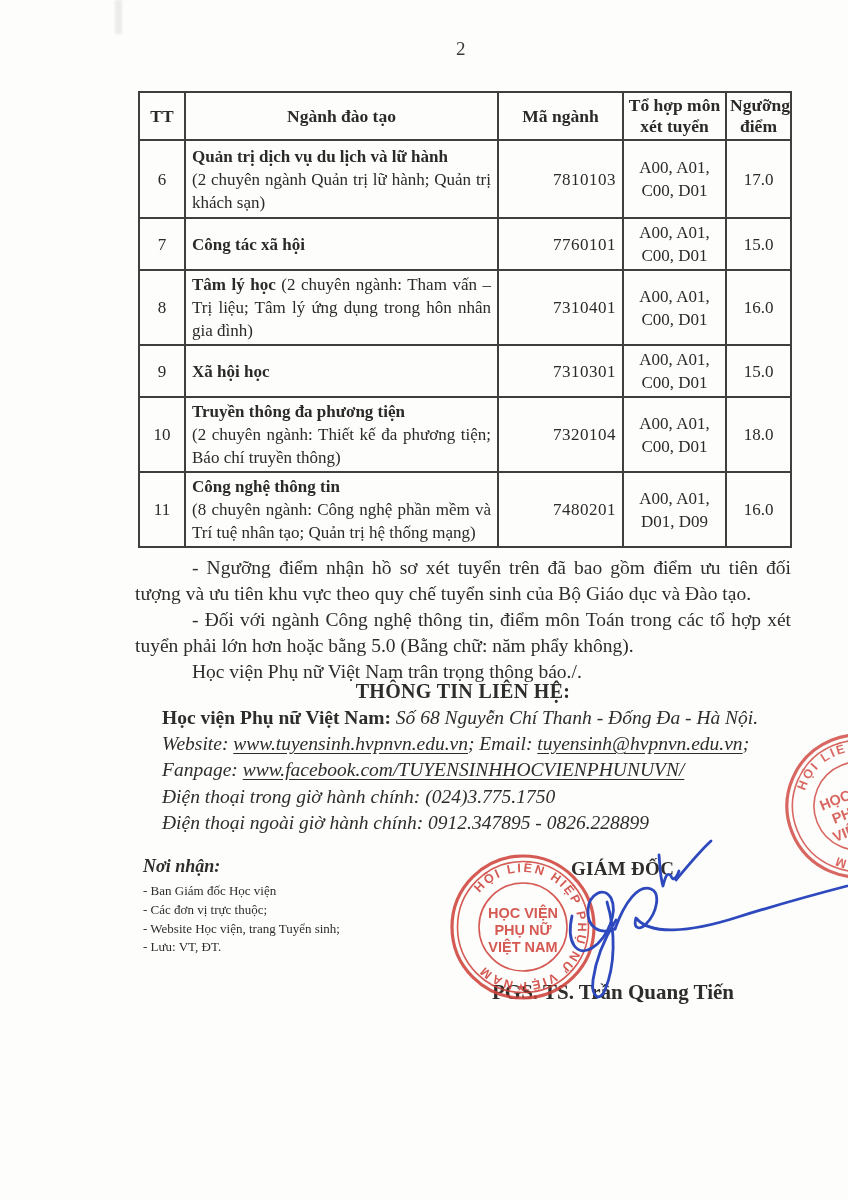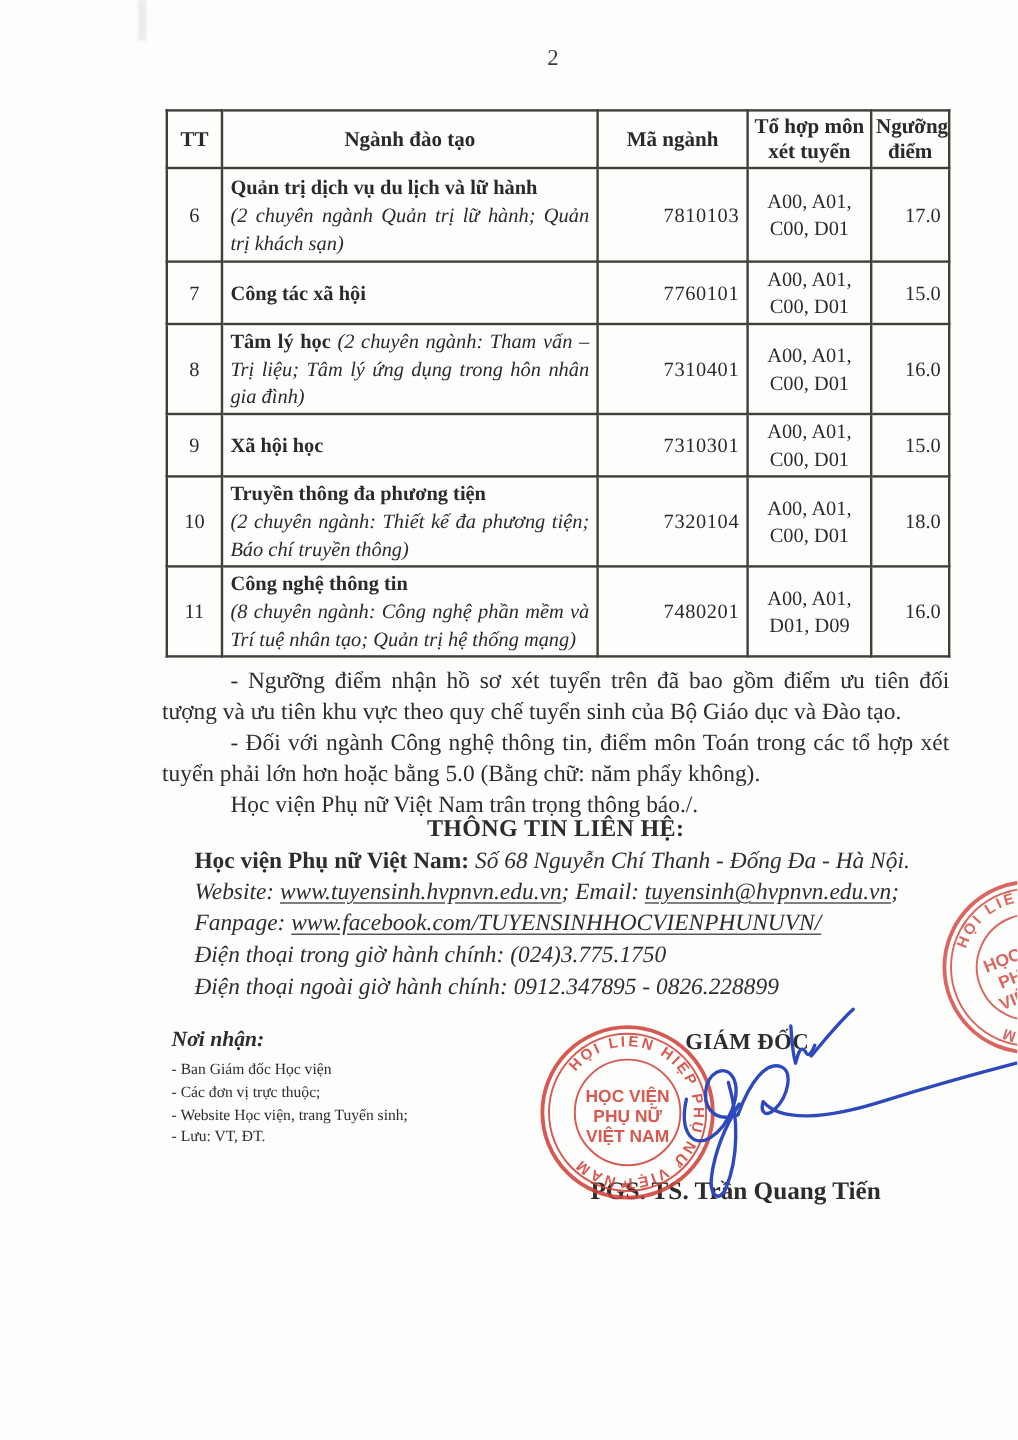--- a/index.html
+++ b/index.html
@@ -30,24 +30,24 @@
   tbody tr:nth-child(1){height:78px;}
   tbody tr:nth-child(2){height:50px;}
   tbody tr:nth-child(3){height:73px;}
   tbody tr:nth-child(4){height:48px;}
   tbody tr:nth-child(5){height:75px;}
   tbody tr:nth-child(6){height:72px;}
   .c-tt{text-align:center;font-size:18px;}
   .c-name{text-align:justify;padding:3px 9px;}
   .mn{font-weight:bold;display:block;}
   .mn.inl{display:inline;}
-  .ms{font-style:italic;}
+  .ms{}
   .c-code{text-align:right;font-size:18px;letter-spacing:.5px;}
   .c-combo{text-align:center;font-size:17.5px;line-height:22px;padding:2px 8px;}
-  .c-score{text-align:right;font-size:18px;}
+  .c-score{text-align:center;font-size:18px;}
 
   
   .notes{position:absolute;left:135px;top:555px;width:656px;}
   .notes p{margin:0;font-size:19.5px;line-height:26px;text-align:justify;text-indent:57px;}
 
   
   .contact-heading{position:absolute;left:135px;top:680px;width:656px;text-align:center;
     font-weight:bold;font-size:20px;letter-spacing:.3px;}
   .contact{position:absolute;left:162px;top:705px;width:612px;font-size:19.5px;line-height:26.2px;font-style:italic;}
   .contact .org-label{font-style:normal;font-weight:bold;}

